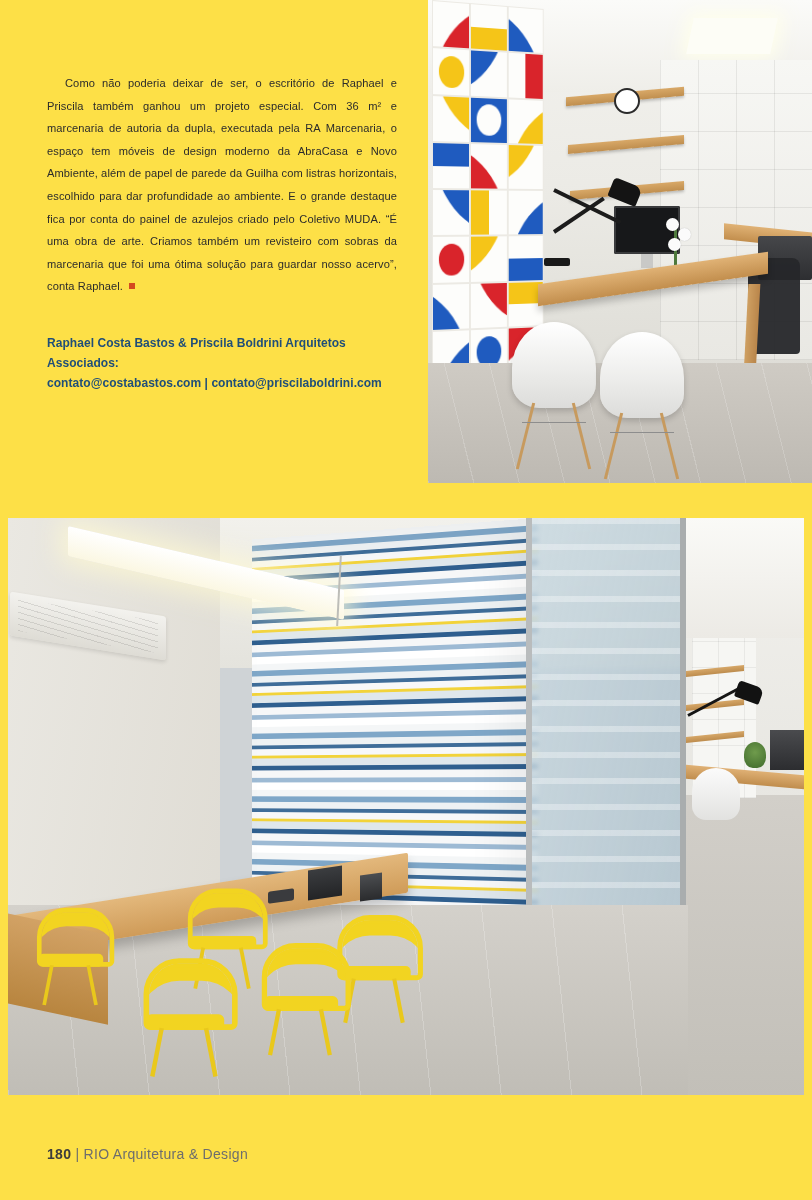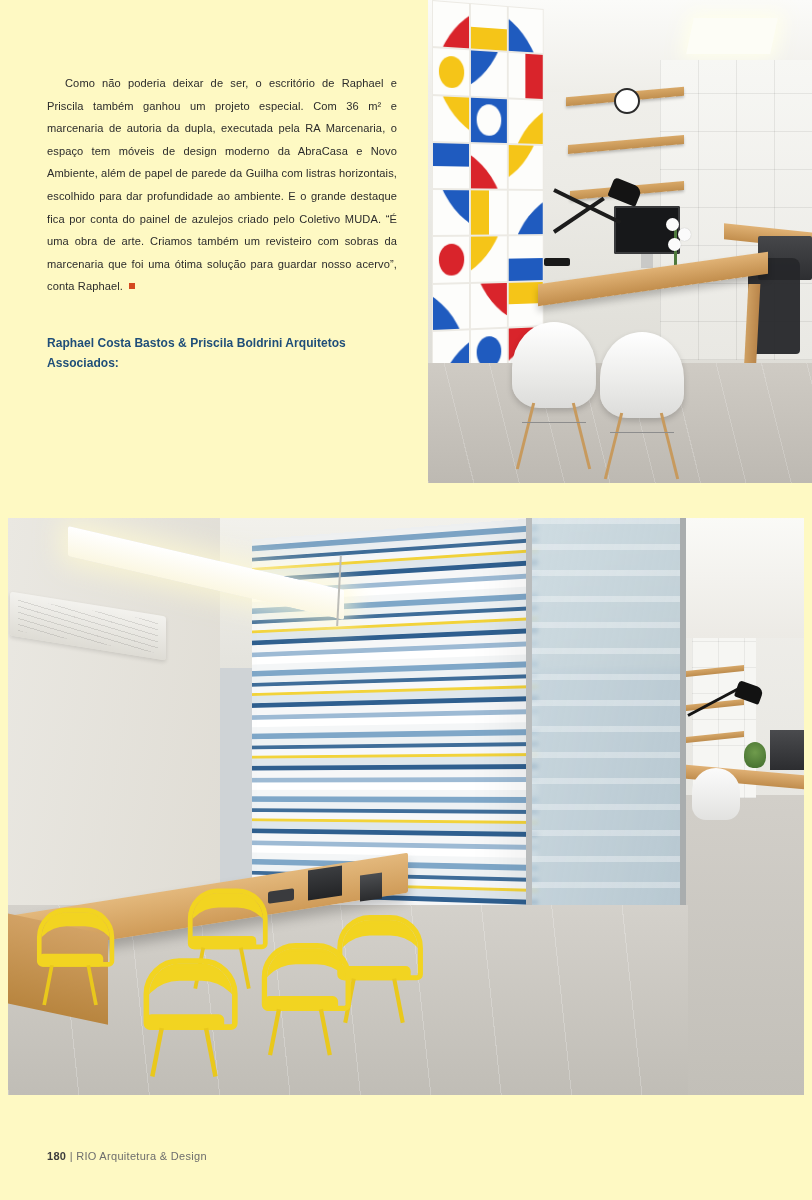--- a/index.html
+++ b/index.html
@@ -11,21 +11,21 @@
     width: 812px;
     height: 1200px;
     position: relative;
     font-family: "Liberation Sans", sans-serif;
     overflow: hidden;
   }
 
   .page {
     position: absolute;
     inset: 0;
-    background: #fef9c3;
+    background: #fde047;
     padding-left: 39px;
   }
 
   
   .text-col {
     position: absolute;
     left: 47px;
     top: 72px;
     width: 350px;
   }
@@ -459,37 +459,38 @@
   .cy2 { left: 178px; top: 368px; transform: scale(0.95); }
   .cy3 { left: 140px; top: 446px; transform: scale(1.12); }
   .cy4 { left: 330px; top: 398px; transform: scale(1.02); }
   .cy5 { left: 256px; top: 428px; transform: scale(1.06); }
 
   
   .footer {
     position: absolute;
     left: 47px;
     bottom: 38px;
-    font-size: 11px;
+    font-size: 14px;
     color: #6d6d6d;
     letter-spacing: 0.3px;
   }
   .footer b { color: #3c3c3c; font-weight: bold; }
 </style>
 </head>
 <body>
 
 <div class="page">
 
   <div class="text-col">
     <p class="body-par"><span>Como não poderia deixar de ser, o escritório de Raphael e Priscila também ganhou um projeto especial. Com 36 m² e marcenaria de autoria da dupla, executada pela RA Marcenaria, o espaço tem móveis de design moderno da AbraCasa e Novo Ambiente, além de papel de parede da Guilha com listras horizontais, escolhido para dar profundidade ao ambiente. E o grande destaque fica por conta do painel de azulejos criado pelo Coletivo MUDA. “É uma obra de arte. Criamos também um revisteiro com sobras da marcenaria que foi uma ótima solução para guardar nosso acervo”, conta Raphael.</span><span class="sq"></span></p>
   </div>
 
   <div class="credits">
     <span>Raphael Costa Bastos &amp; Priscila Boldrini Arquitetos Associados:</span>
+    <span class="line2">contato@costabastos.com | contato@priscilaboldrini.com</span>
   </div>
 
   <div class="photo-top">
     <div class="pt-wall"></div>
     <div class="pt-ceiling"></div>
     <div class="pt-skylight"></div>
     <div class="pt-rightwall"></div>
 
     <div class="pt-panel">
       <div class="tilegrid">

